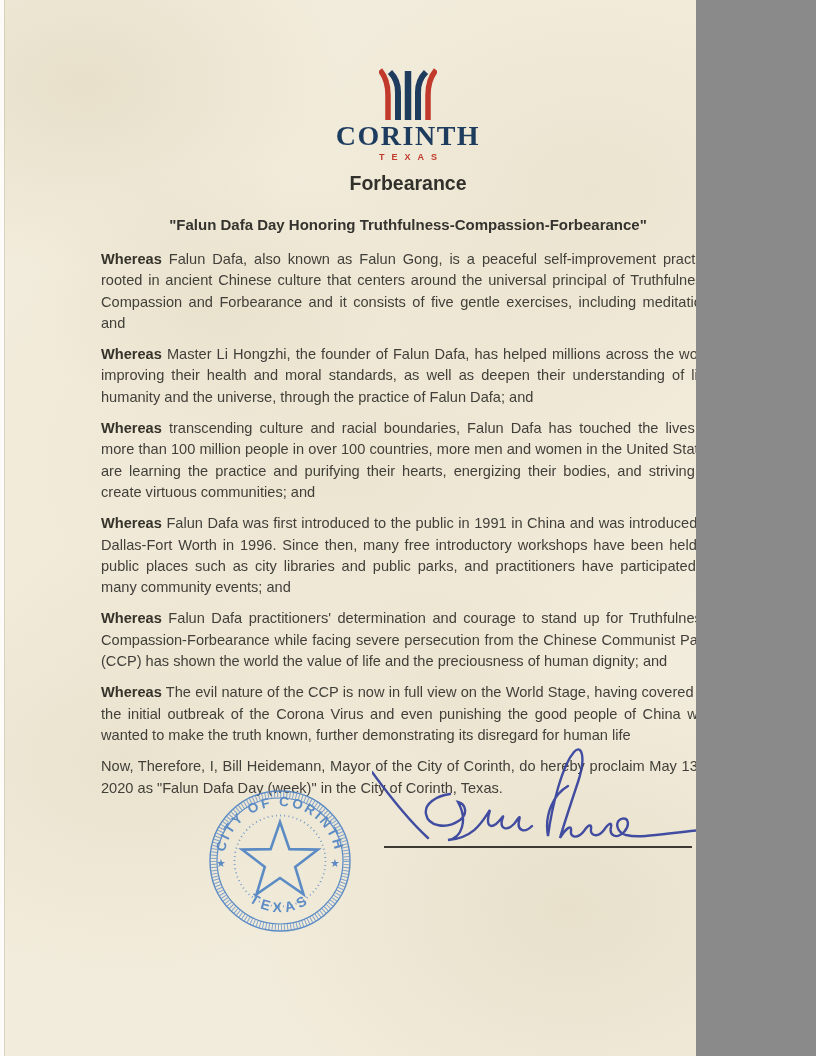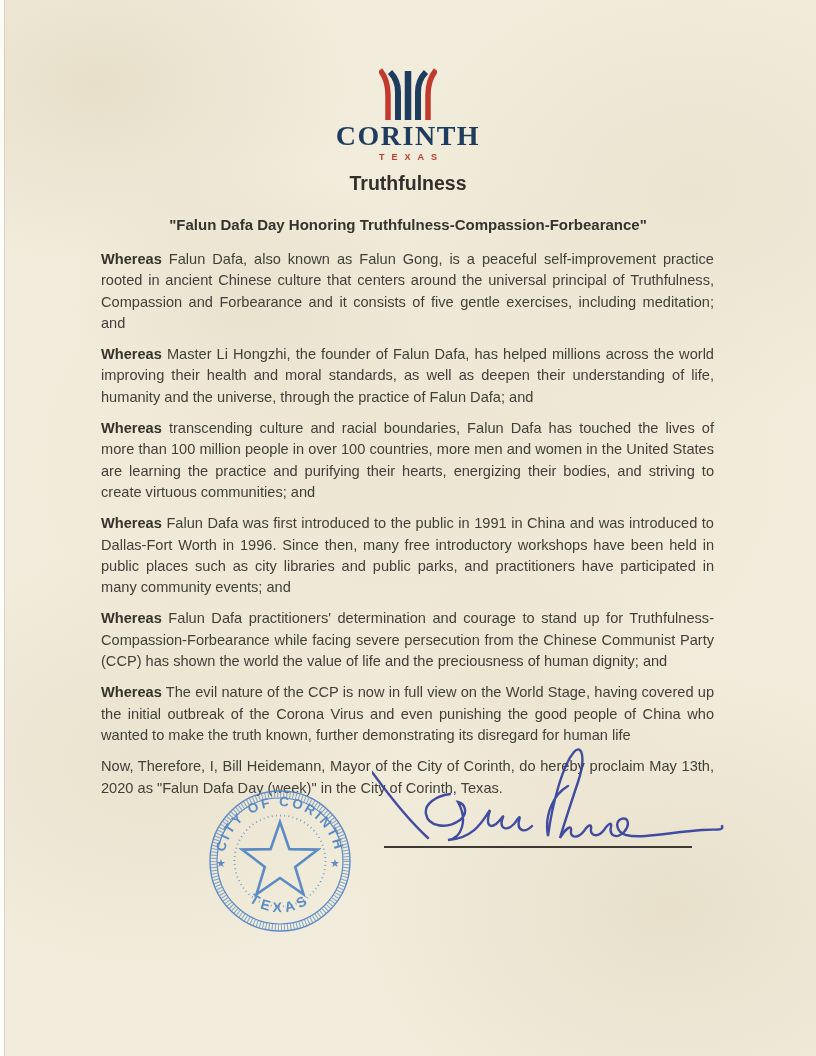--- a/index.html
+++ b/index.html
@@ -1,17 +1,17 @@
 <!DOCTYPE html>
 <html><head>
 <meta charset="utf-8">
 <style>
   html,body{margin:0;padding:0;background:#8a8a8a;}
   .page{
-    position:relative;width:816px;height:1056px;overflow:hidden;
+    position:relative;width:696px;height:1056px;overflow:hidden;
     font-family:"Liberation Sans",sans-serif;
     background-color:#f2ecdc;
     background-image:
       radial-gradient(420px 300px at 12% 8%,  rgba(214,203,172,.38), transparent 62%),
       radial-gradient(500px 380px at 85% 18%, rgba(219,209,180,.30), transparent 62%),
       radial-gradient(620px 460px at 50% 44%, rgba(222,212,184,.30), transparent 66%),
       radial-gradient(300px 220px at 30% 28%, rgba(213,202,170,.26), transparent 60%),
       radial-gradient(460px 350px at 18% 72%, rgba(216,206,176,.32), transparent 62%),
       radial-gradient(520px 400px at 82% 86%, rgba(212,201,170,.34), transparent 62%),
       radial-gradient(260px 200px at 65% 65%, rgba(224,215,188,.30), transparent 60%);
@@ -56,21 +56,21 @@
       <path d="M29,52 L29,3" stroke="#1e3c5e" stroke-width="6.5" fill="none"></path>
       <path d="M19,52 L19,24 C19,16 16,9 11,4" stroke="#1e3c5e" stroke-width="6" fill="none"></path>
       <path d="M39,52 L39,24 C39,16 42,9 47,4" stroke="#1e3c5e" stroke-width="6" fill="none"></path>
       <path d="M9,52 L9,27 C9,18 6,8 1,2" stroke="#c13a2c" stroke-width="5.5" fill="none"></path>
       <path d="M49,52 L49,27 C49,18 52,8 57,2" stroke="#c13a2c" stroke-width="5.5" fill="none"></path>
     </svg>
     <div class="logo-city">CORINTH</div>
     <div class="logo-state">TEXAS</div>
   </div>
 
-  <div class="heading">Truthfulness</div>
+  <div class="heading">Forbearance</div>
   <div class="doc-title">"Falun Dafa Day Honoring Truthfulness-Compassion-Forbearance"</div>
 
   <div class="content">
     <p class="para"><b>Whereas</b><span> Falun Dafa, also known as Falun Gong, is a peaceful self-improvement practice rooted in ancient Chinese culture that centers around the universal principal of Truthfulness, Compassion and Forbearance and it consists of five gentle exercises, including meditation; and</span></p>
     <p class="para"><b>Whereas</b><span> Master Li Hongzhi, the founder of Falun Dafa, has helped millions across the world improving their health and moral standards, as well as deepen their understanding of life, humanity and the universe, through the practice of Falun Dafa; and</span></p>
     <p class="para"><b>Whereas</b><span> transcending culture and racial boundaries, Falun Dafa has touched the lives of more than 100 million people in over 100 countries, more men and women in the United States are learning the practice and purifying their hearts, energizing their bodies, and striving to create virtuous communities; and</span></p>
     <p class="para"><b>Whereas</b><span> Falun Dafa was first introduced to the public in 1991 in China and was introduced to Dallas-Fort Worth in 1996.  Since then, many free introductory workshops have been held in public places such as city libraries and public parks, and practitioners have participated in many community events; and</span></p>
     <p class="para"><b>Whereas</b><span> Falun Dafa practitioners' determination and courage to stand up for Truthfulness-Compassion-Forbearance while facing severe persecution from the Chinese Communist Party (CCP) has shown the world the value of life and the preciousness of human dignity; and</span></p>
     <p class="para"><b>Whereas</b><span> The evil nature of the CCP is now in full view on the World Stage, having covered up the initial outbreak of the Corona Virus and even punishing the good people of China who wanted to make the truth known, further demonstrating its disregard for human life</span></p>
     <p class="para"><b></b><span>Now, Therefore, I, Bill Heidemann, Mayor of the City of Corinth, do hereby proclaim May 13th, 2020 as "Falun Dafa Day (week)" in the City of Corinth, Texas.</span></p>

